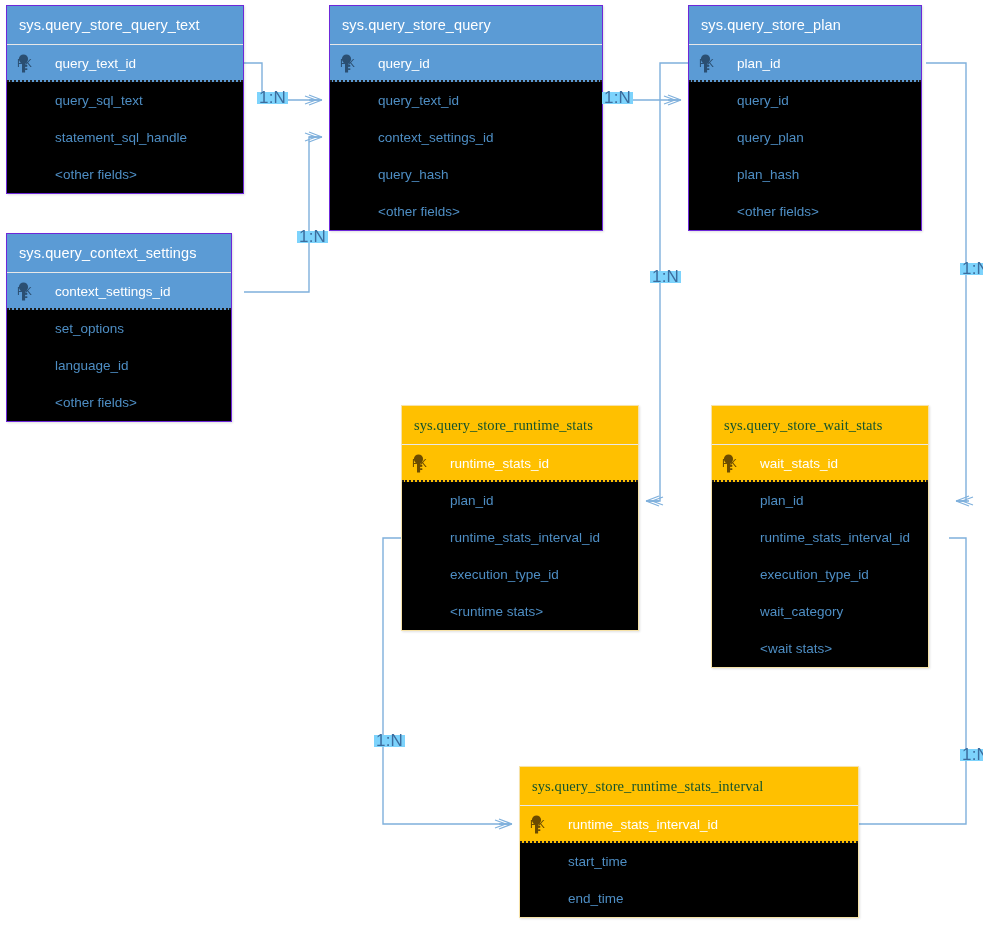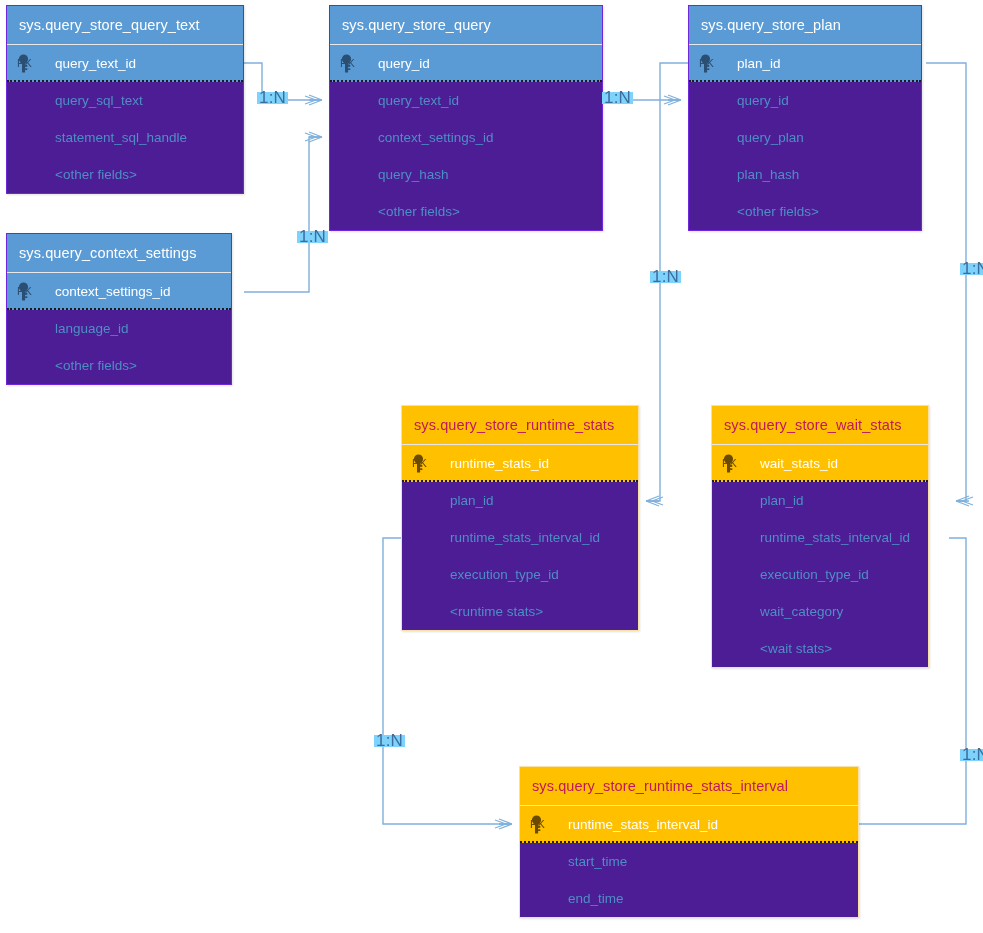--- a/index.html
+++ b/index.html
@@ -53,21 +53,21 @@
     line-height: 37px;
     color: #ffffff;
     font-size: 13.5px;
     white-space: nowrap;
     border-bottom: 2px dotted #1b1b1b;
   }
   .blue .ent-title { background: #5b9bd5; }
   .blue .ent-pk    { background: #5b9bd5; }
   .gold .ent-title { background: #ffc000; }
   .gold .ent-pk    { background: #ffc000; }
-  .gold .ent-title { color: #be185d; }
+  .gold .ent-title { color: #14532d; font-family: Liberation Serif, serif; }
   .gold .ent-pk    { color: #ffffff; }
   .gold { border-color: #f6e2a8; }
   .pk-key {
     position: absolute;
     left: 11px;
     top: 9px;
     width: 11px;
     height: 19px;
   }
   .pk-tag {
@@ -82,21 +82,21 @@
   .gold .pk-tag { color: #6b4b00; }
   .pk-name {
     position: absolute;
     left: 48px;
     top: 0;
     line-height: 37px;
   }
   .fields {
     padding: 0;
     margin: 0;
-    background: #4c1d95;
+    background: #000000;
   }
   .field {
     box-sizing: border-box;
     height: 37px;
     line-height: 37px;
     padding-left: 48px;
     color: #4e8ec4;
     font-size: 13.5px;
     white-space: nowrap;
     overflow: hidden;
@@ -233,20 +233,21 @@
           <svg class="pk-key" viewBox="0 0 11 19">
             <circle cx="5.5" cy="5" r="4.6" fill="#2b4f72"></circle>
             <rect x="4" y="8" width="3.1" height="10.5" fill="#2b4f72"></rect>
             <rect x="7.1" y="11" width="2.2" height="1.7" fill="#2b4f72"></rect>
             <rect x="7.1" y="14.3" width="2.2" height="1.7" fill="#2b4f72"></rect>
           </svg>
           <span class="pk-tag">PK</span>
           <span class="pk-name">context_settings_id</span>
         </div>
         <div class="fields">
+          <div class="field">set_options</div>
           <div class="field">language_id</div>
           <div class="field">&lt;other fields&gt;</div>
         </div>
       </div>
       <div class="entity gold" style="left: 401px; top: 405px; width: 238px;">
         <div class="ent-title">sys.query_store_runtime_stats</div>
         <div class="ent-pk">
           <svg class="pk-key" viewBox="0 0 11 19">
             <circle cx="5.5" cy="5" r="4.6" fill="#6b4b00"></circle>
             <rect x="4" y="8" width="3.1" height="10.5" fill="#6b4b00"></rect>

